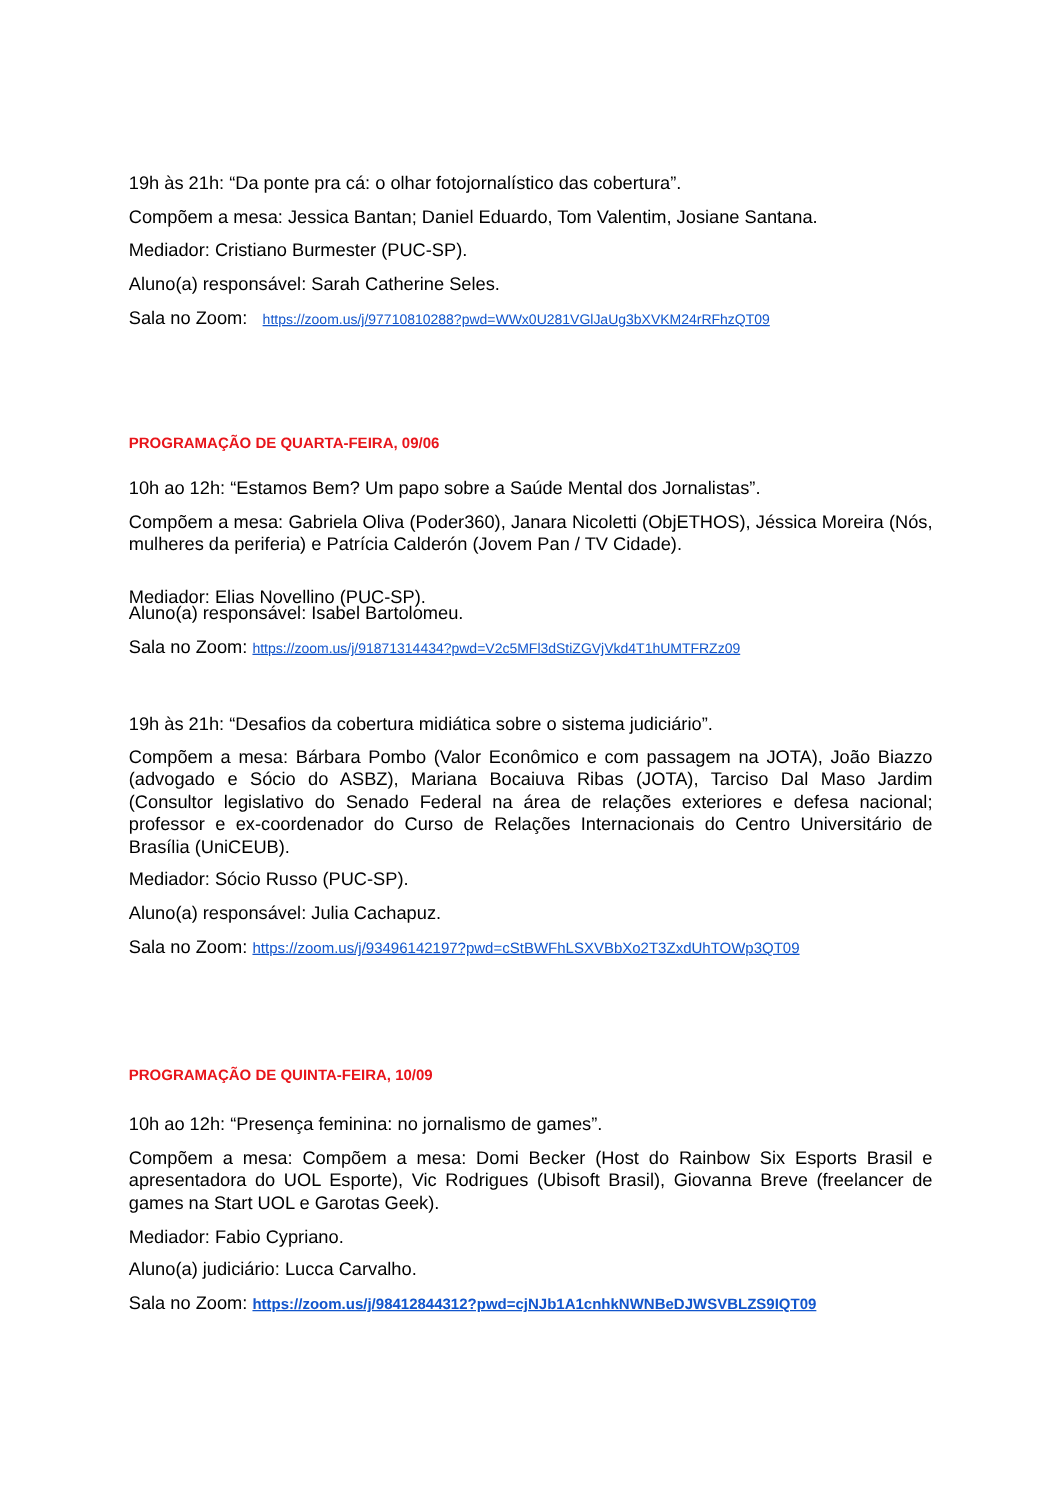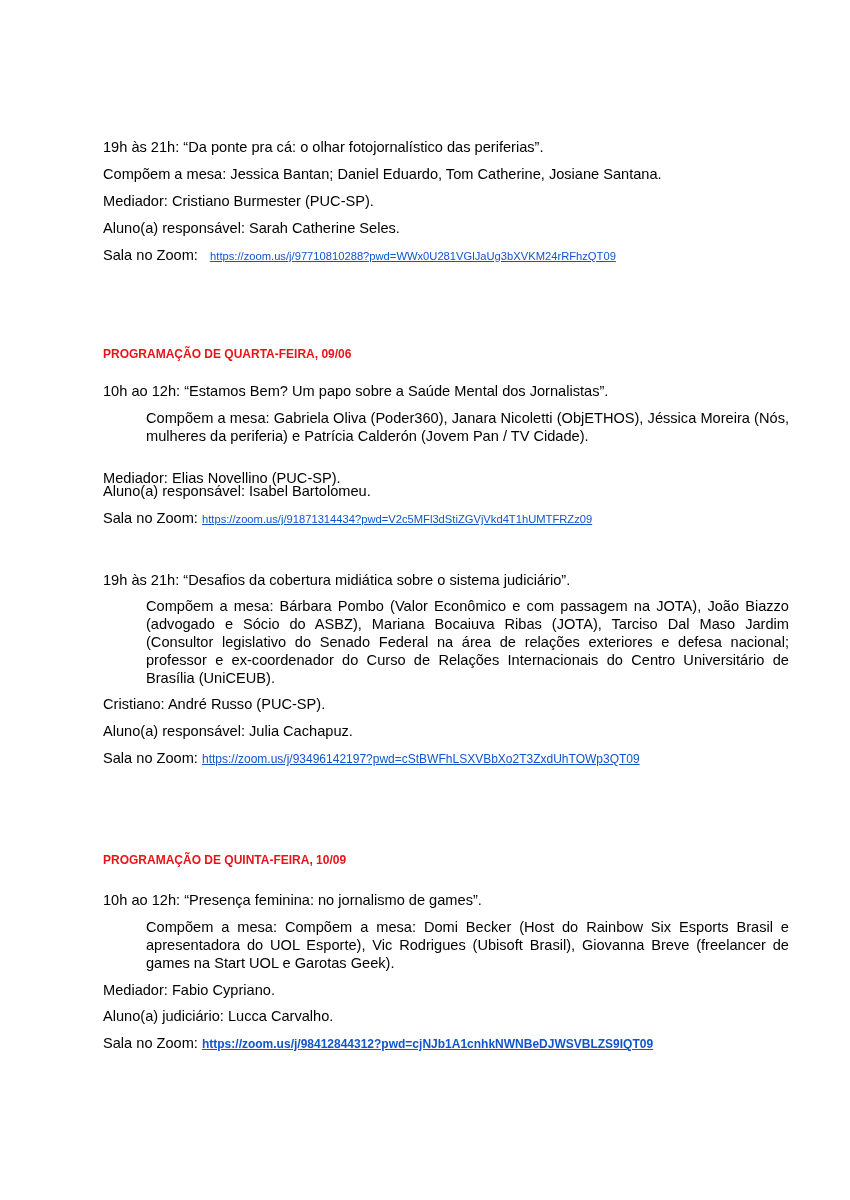--- a/index.html
+++ b/index.html
@@ -9,40 +9,39 @@
   }
   .page { position: absolute; left: 103px; top: 0; width: 643px; }
   .line {
     position: absolute; left: 0; width: 643px;
     font-size: 14.6px; line-height: 18px; white-space: nowrap;
   }
   .para {
     position: absolute; left: 0; width: 643px;
     font-size: 14.6px; line-height: 18px; text-align: justify;
     text-align-last: left;
-    margin-left: 43px;
   }
   .heading {
     position: absolute; left: 0; font-size: 12px; font-weight: bold;
     color: #e8141a; white-space: nowrap; line-height: 22px;
   }
   .link {
     color: #1155cc; text-decoration: underline; font-size: 12px;
     cursor: pointer;
   }
   .link.sm { font-size: 11.2px; margin-top: 40px; }
 </style>
 </head>
 <body>
 
 <div class="page">
 
   <div>
-    <div class="line" style="top:138px">19h às 21h: “Da ponte pra cá: o olhar fotojornalístico das periferias”.</div>
-    <div class="line" style="top:165px">Compõem a mesa: Jessica Bantan; Daniel Eduardo, Tom Catherine, Josiane Santana.</div>
+    <div class="line" style="top:138px">19h às 21h: “Da ponte pra cá: o olhar fotojornalístico das cobertura”.</div>
+    <div class="line" style="top:165px">Compõem a mesa: Jessica Bantan; Daniel Eduardo, Tom Valentim, Josiane Santana.</div>
     <div class="line" style="top:192px">Mediador: Cristiano Burmester (PUC-SP).</div>
     <div class="line" style="top:219px">Aluno(a) responsável: Sarah Catherine Seles.</div>
     <div class="line" style="top:246px">
       <span>Sala no Zoom: </span>
       <span>&nbsp;</span>
       <a class="link sm" style="color: rgb(17, 85, 204);">https://zoom.us/j/97710810288?pwd=WWx0U281VGlJaUg3bXVKM24rRFhzQT09</a>
     </div>
   </div>
 
   <div class="heading" style="top: 343px; color: rgb(232, 20, 26);">PROGRAMAÇÃO DE QUARTA-FEIRA, 09/06</div>
@@ -54,21 +53,21 @@
     <div class="line" style="top:482px">Aluno(a) responsável: Isabel Bartolomeu.</div>
     <div class="line" style="top:509px">
       <span>Sala no Zoom: </span>
       <a class="link sm" style="color: rgb(17, 85, 204);">https://zoom.us/j/91871314434?pwd=V2c5MFl3dStiZGVjVkd4T1hUMTFRZz09</a>
     </div>
   </div>
 
   <div>
     <div class="line" style="top:571px">19h às 21h: “Desafios da cobertura midiática sobre o sistema judiciário”.</div>
     <div class="para" style="top:597px">Compõem a mesa: Bárbara Pombo (Valor Econômico e com passagem na JOTA), João Biazzo (advogado e Sócio do ASBZ), Mariana Bocaiuva Ribas (JOTA), Tarciso Dal Maso Jardim (Consultor legislativo do Senado Federal na área de relações exteriores e defesa nacional; professor e ex-coordenador do Curso de Relações Internacionais do Centro Universitário de Brasília (UniCEUB).</div>
-    <div class="line" style="top:695px">Cristiano: André Russo (PUC-SP).</div>
+    <div class="line" style="top:695px">Mediador: Sócio Russo (PUC-SP).</div>
     <div class="line" style="top:722px">Aluno(a) responsável: Julia Cachapuz.</div>
     <div class="line" style="top:749px">
       <span>Sala no Zoom: </span>
       <a class="link" style="color: rgb(17, 85, 204);">https://zoom.us/j/93496142197?pwd=cStBWFhLSXVBbXo2T3ZxdUhTOWp3QT09</a>
     </div>
   </div>
 
   <div class="heading" style="top: 849px; color: rgb(232, 20, 26);">PROGRAMAÇÃO DE QUINTA-FEIRA, 10/09</div>
 
   <div>

